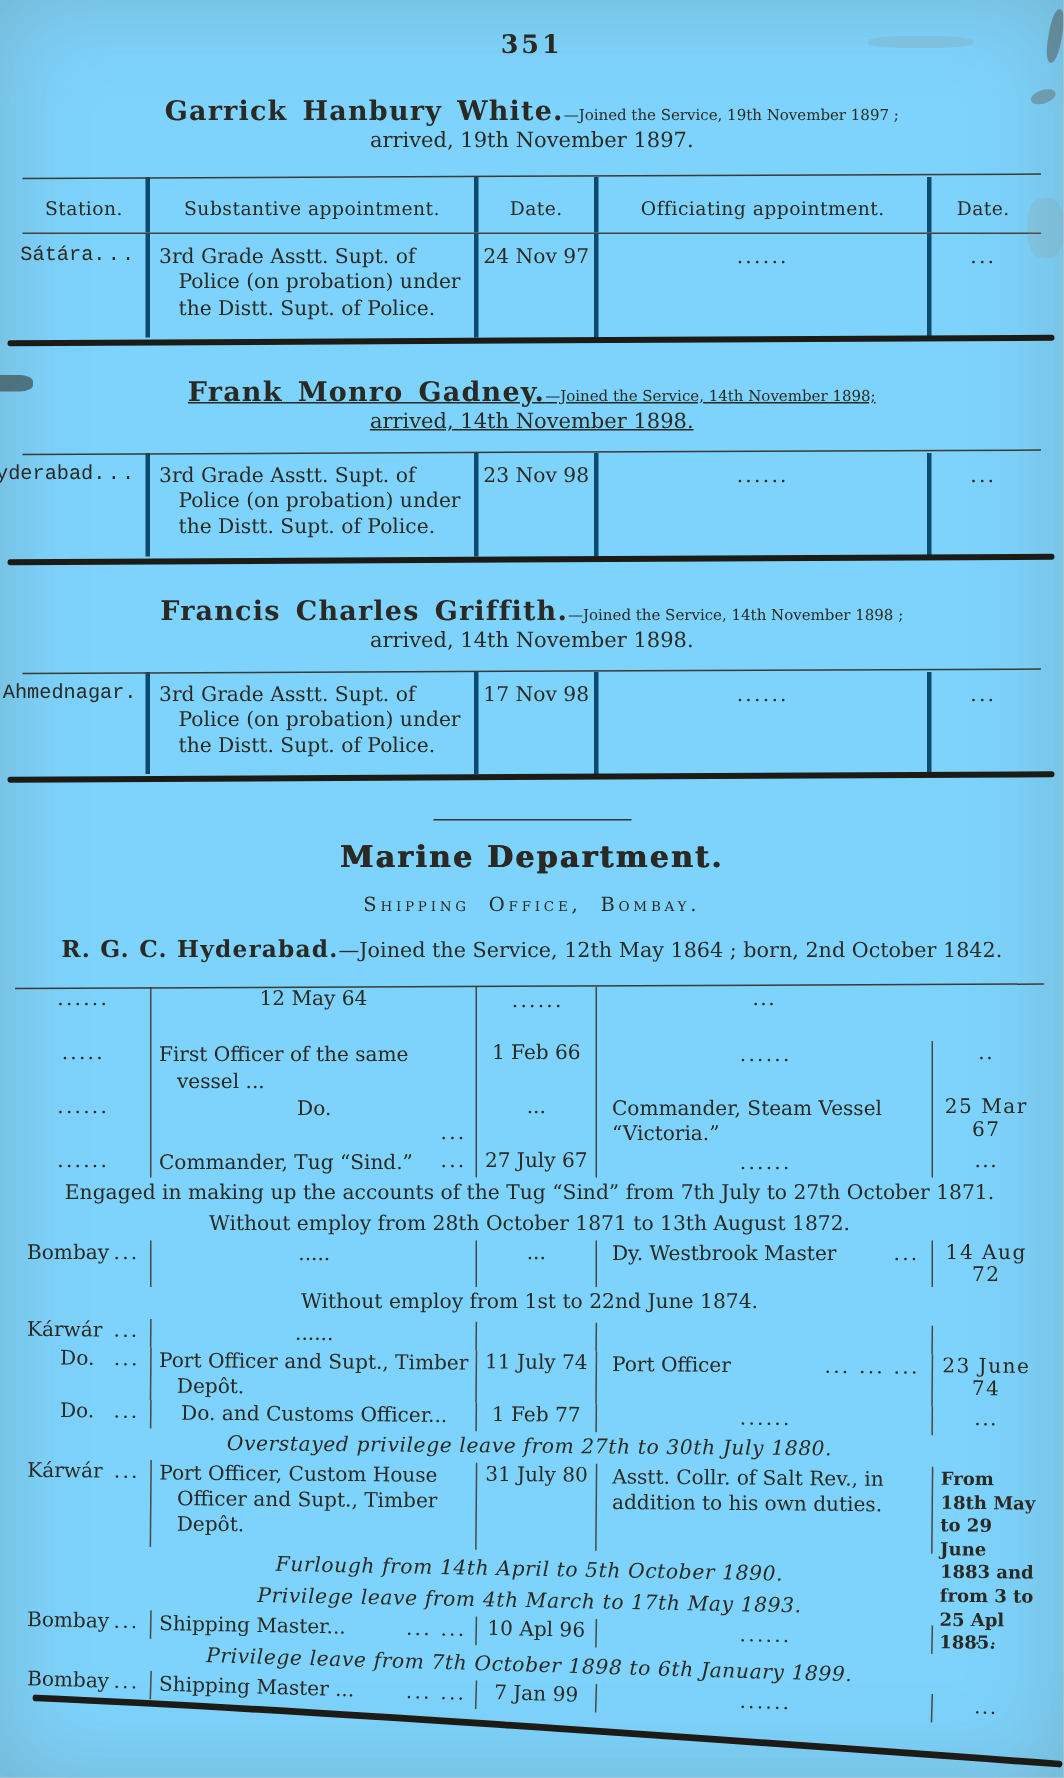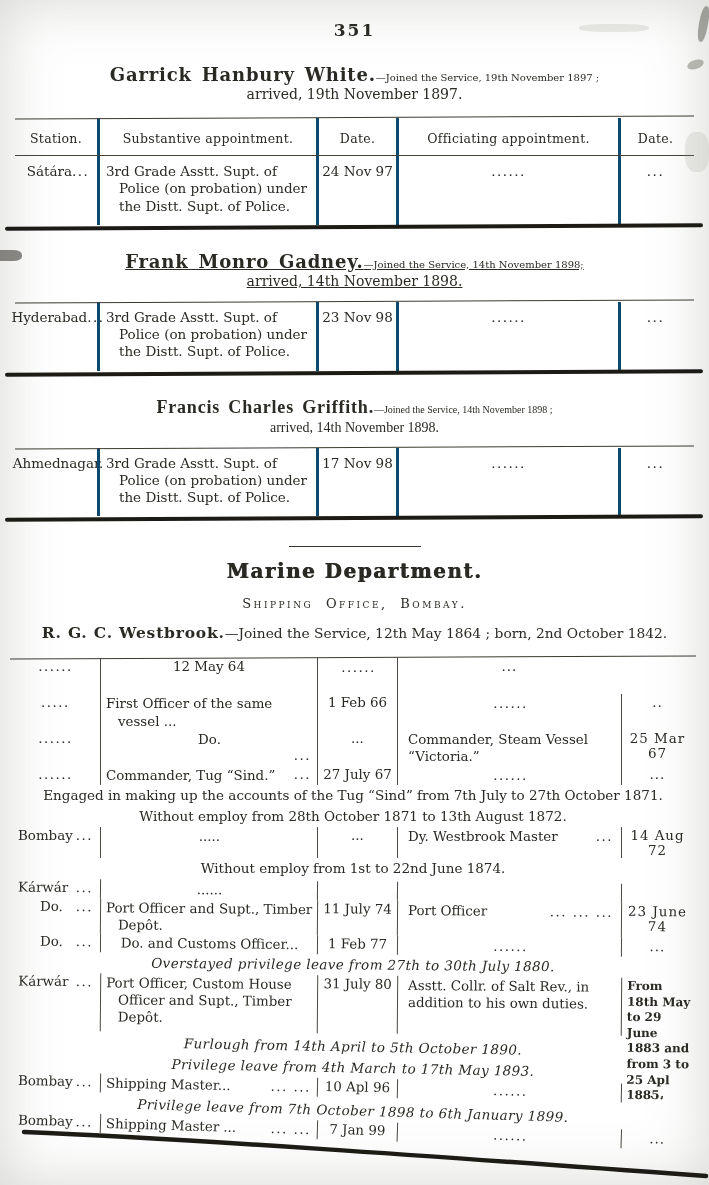--- a/index.html
+++ b/index.html
@@ -2,21 +2,21 @@
 <html><head>
 <meta charset="utf-8">
 <style>
   html,body{margin:0;padding:0;background:#c9cac4;}
   .page{
     position:relative;
     width:709px;height:1185px;
     margin:0 auto;
     overflow:hidden;
     background:radial-gradient(ellipse at 50% 38%, #ededе8 0%, #e9eae4 45%, #e4e5df 75%, #d9dbd3 100%);
-    background-color:#ffffff;
+    background-color:#7dd3fc;
     font-family:"DejaVu Serif","Liberation Serif",serif;
     color:#2a2923;
     box-shadow:inset 0 0 60px rgba(90,90,80,.25);
   }
   .pageno{
     text-align:center;font-size:17px;font-weight:bold;letter-spacing:2px;
     padding-top:20px;
   }
   
   .rec-heading{text-align:center;margin-top:24px;line-height:1.22;}
@@ -26,21 +26,21 @@
   
   .ptable{margin:14px 15px 0 15px;}
   .rule-top{border-top:1.6px solid #3c3a31;transform:rotate(-.25deg);}
   .rule-mid{border-top:1.1px solid #44423a;}
   .rule-heavy{height:4px;background:#1c1b15;margin:0 -9px 0 -10px;transform:rotate(-.3deg);border-radius:2px;}
   .pgrid{display:grid;grid-template-columns:82px 219px 80px 222px 72px;}
   .pgrid > div{border-left:3px solid #0c4a6e;}
   .pgrid > div:first-child{border-left:none;}
   .pt-h{font-size:12.5px;text-align:center;padding:13px 2px 9px 2px;letter-spacing:.3px;}
   .pt-row > div{padding-top:7px;padding-bottom:10px;font-size:13.5px;min-height:58px;box-sizing:border-box;}
-  .cell-st{display:flex;justify-content:center;padding-left:10px;padding-right:6px;}
+  .cell-st{display:flex;justify-content:flex-end;padding-left:10px;padding-right:6px;font-family:Liberation Mono, monospace;}
   .cell-ap{padding-left:19px;padding-right:3px;text-indent:-13px;line-height:1.28;}
   .cell-dt{text-align:center;white-space:nowrap;}
   .cell-of{text-align:center;letter-spacing:1.5px;}
   .cell-d2{text-align:center;letter-spacing:1.5px;}
   .dots{letter-spacing:1.5px;}
   
   .short-rule{width:132px;margin:26px auto 0 auto;border-top:1.5px solid #35332b;}
   .marine-title{text-align:center;margin-top:12px;font-size:20px;font-weight:bold;letter-spacing:1.5px;
     text-shadow:.6px 0 0 #2a2923;}
   .office-title{text-align:center;margin-top:13px;font-size:13px;font-variant:small-caps;letter-spacing:2.5px;word-spacing:6px;}
@@ -138,21 +138,21 @@
         <div class="cell-ap">3rd Grade Asstt. Supt. of Police (on probation) under the Distt. Supt. of Police.</div>
         <div class="cell-dt">23 Nov 98</div>
         <div class="cell-of">......</div>
         <div class="cell-d2">...</div>
       </div>
       <div class="rule-heavy"></div>
     </div>
   </section>
 
   <section style="margin-top:22px;">
-    <div class="rec-heading" style="margin-top:0;font-family:Liberation Serif, serif;">
+    <div class="rec-heading" style="margin-top:0;">
       <span class="rec-name">Francis Charles Griffith.</span><span class="rec-joined">—Joined the Service, 14th November 1898 ;</span>
       <div class="rec-arrived">arrived, 14th November 1898.</div>
     </div>
     <div class="ptable" style="margin-top:11px;">
       <div class="rule-top"></div>
       <div class="pgrid pt-row">
         <div class="cell-st">
           <span>Ahmednagar.</span>
           <span class="dots"></span>
         </div>
@@ -162,21 +162,21 @@
         <div class="cell-d2">...</div>
       </div>
       <div class="rule-heavy"></div>
     </div>
   </section>
 
   <div class="short-rule"></div>
   <div class="marine-title">Marine Department.</div>
   <div class="office-title">Shipping Office, Bombay.</div>
   <div class="wb-heading">
-    <span class="wb-name">R. G. C. Westbrook.</span><span class="wb-joined">—Joined the Service, 12th May 1864 ; born, 2nd October 1842.</span>
+    <span class="wb-name">R. G. C. Hyderabad.</span><span class="wb-joined">—Joined the Service, 12th May 1864 ; born, 2nd October 1842.</span>
   </div>
 
   <div class="wtable">
     <div class="rule-top"></div>
     <div>
         <div class="wrow r1">
           <div class="wc c-st only-dots">
             <span class="t"></span>
             <span class="dots">......</span>
           </div>

